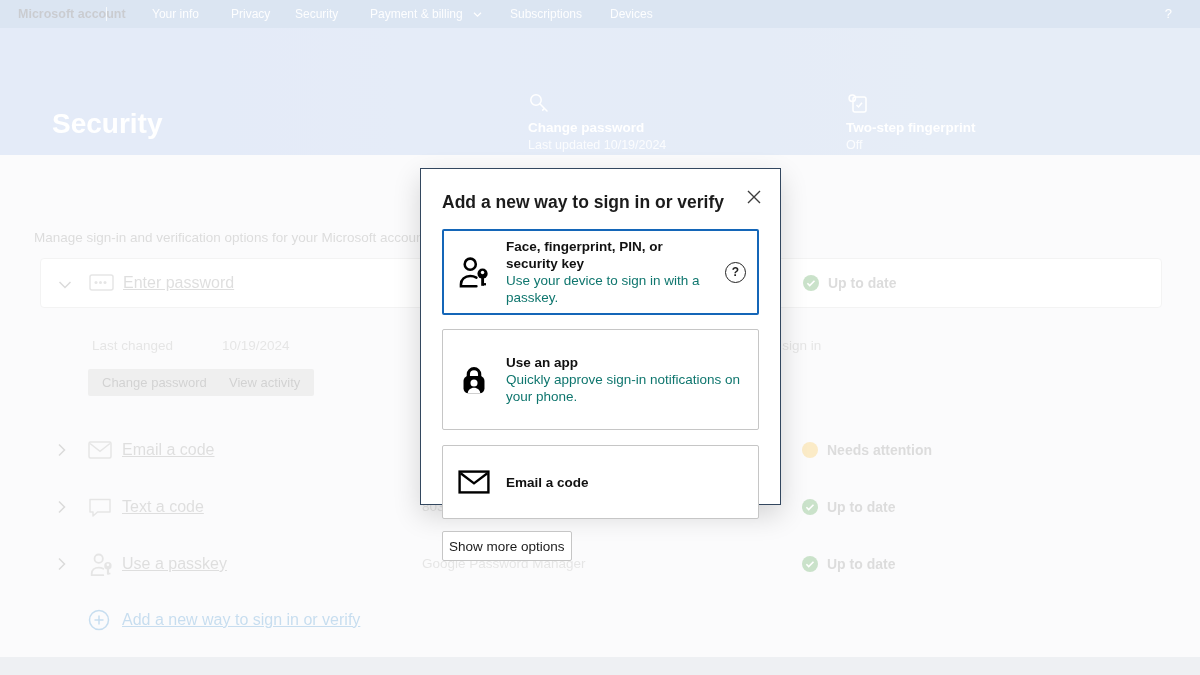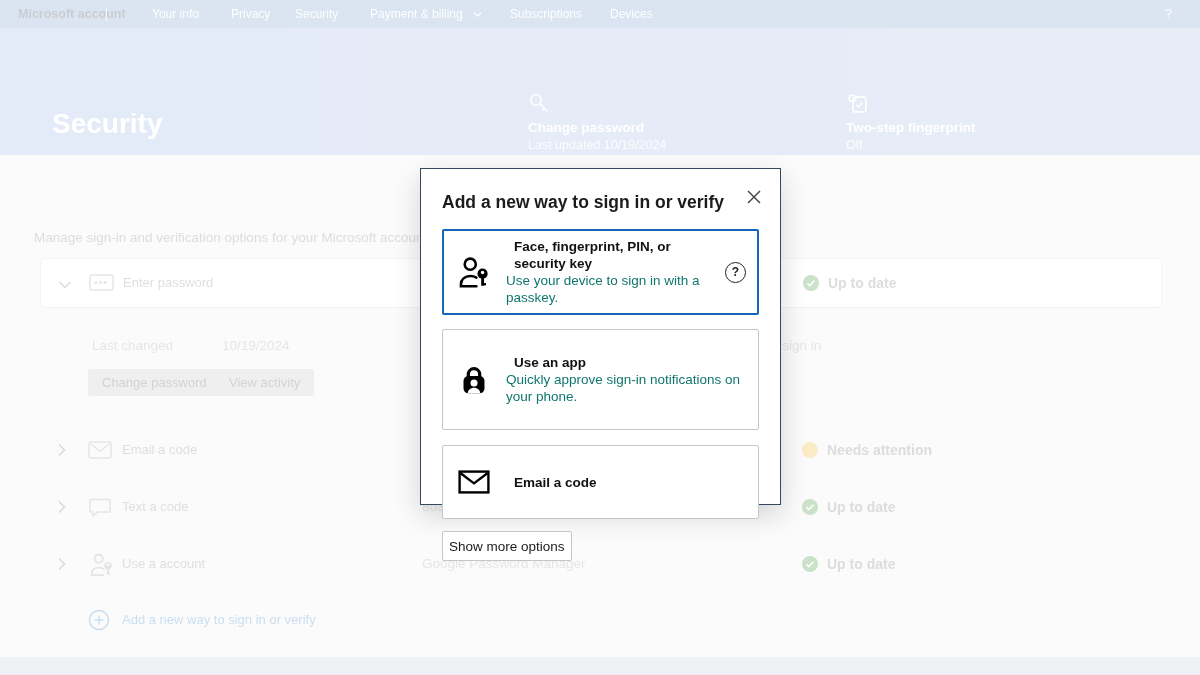--- a/index.html
+++ b/index.html
@@ -24,21 +24,21 @@
   .hc-action{font-size:12.5px;font-weight:700;margin-top:4px;cursor:pointer;}
 
   .main{position:absolute;top:155px;left:0;right:0;bottom:18px;background:#ececf0;}
   .main-heading{position:absolute;left:34px;top:43px;font-size:17px;font-weight:700;color:#222;}
   .main-sub{position:absolute;left:34px;top:75px;font-size:13.5px;color:#5f5f5f;}
 
   .pw-card{position:absolute;left:40px;right:38px;top:103px;height:48px;background:#fff;
            border:1px solid #c8c8c8;border-radius:4px;}
   .row-chevron{position:absolute;left:17px;top:17px;color:#5a5a5a;cursor:pointer;}
   .row-icon{position:absolute;left:48px;top:15px;color:#8a8a8a;}
-  .row-label{position:absolute;left:82px;top:0;line-height:48px;font-size:13px;color:#6b6b6b;}
+  .row-label{position:absolute;left:82px;top:0;line-height:48px;font-size:16px;color:#6b6b6b;text-decoration:underline;}
   .row-value{position:absolute;left:382px;top:0;line-height:48px;font-size:13.5px;color:#8a8a8a;}
   .status-icon{position:absolute;left:762px;top:16px;}
   .status-text{position:absolute;left:787px;top:0;line-height:48px;font-size:14px;font-weight:700;color:#5f5f5f;}
 
   .pw-expand-label{position:absolute;font-size:13.5px;color:#8a8a8a;top:183px;}
   .pw-btn{position:absolute;top:214px;height:27px;line-height:27px;padding:0 14px;background:#b8b8b8;
           font-size:13px;color:#333;cursor:pointer;border-radius:2px;}
 
   .acct-row{position:absolute;left:40px;right:38px;height:44px;}
   .acct-row .row-chevron{top:15px;}
@@ -65,21 +65,21 @@
   .modal-close{position:absolute;top:18px;right:16px;width:20px;height:20px;cursor:pointer;color:#3d3d3d;
                display:flex;align-items:center;justify-content:center;}
   .opt{display:flex;align-items:center;gap:13px;border:1px solid #c6c6c6;border-radius:2px;
        padding:24px 12px;box-sizing:border-box;min-height:63px;cursor:pointer;background:#fff;}
   .opt.selected{border:2px solid #1466b8;padding:7px 11px;}
   .opt1{margin-top:16px;}
   .opt2{margin-top:14px;}
   .opt3{margin-top:15px;min-height:50px;}
   .opt-icon{width:38px;flex-shrink:0;display:flex;justify-content:center;align-items:center;}
   .opt-text{flex:1;min-width:0;}
-  .opt-title{font-size:13.5px;font-weight:700;color:#111;line-height:17px;margin-left:8px;}
+  .opt-title{font-size:13.5px;font-weight:700;color:#111;line-height:17px;}
   .opt-desc{font-size:13.5px;color:#0f766e;line-height:17px;}
   .opt-help{width:19px;height:19px;border:1.6px solid #222;border-radius:50%;flex-shrink:0;
             font-size:12px;font-weight:700;color:#222;display:flex;align-items:center;justify-content:center;}
   .show-more{margin-top:12px;height:30px;border:1px solid #c6c6c6;background:#fff;border-radius:2px;
              font-size:13.5px;color:#1b1b1b;display:flex;align-items:center;justify-content:center;
              cursor:pointer;font-family:"Liberation Sans",sans-serif;}
 </style>
 </head>
 <body>
 
@@ -220,21 +220,21 @@
         <span class="row-icon" style="top:9px">
           <svg width="27" height="27" viewBox="0 0 24 24">
               <circle cx="9.5" cy="6.8" r="3.7" fill="none" stroke="currentColor" stroke-width="1.6"></circle>
               <path d="M13.6 15.8c-1.2-.7-2.6-1.1-4.1-1.1-3.7 0-6.2 2.3-6.2 5.4v1.4h10.3" fill="none" stroke="currentColor" stroke-width="1.6" stroke-linecap="round"></path>
               <circle cx="17.7" cy="13.1" r="3.3" fill="currentColor"></circle>
               <circle cx="17.7" cy="12.3" r="1.15" fill="#ececf0"></circle>
               <rect x="16.8" y="15.7" width="1.9" height="5.3" fill="currentColor"></rect>
               <rect x="18.2" y="19.3" width="1.7" height="1.5" fill="currentColor"></rect>
             </svg>
         </span>
-        <span class="row-label">Use a account</span>
+        <span class="row-label">Use a passkey</span>
         <span class="row-value">Google Password Manager</span>
         <span class="status-icon st-ok">
           <svg width="16" height="16" viewBox="0 0 16 16">
               <circle cx="8" cy="8" r="8" fill="currentColor"></circle>
               <path d="M4.4 8.3l2.3 2.3 4.8-4.9" fill="none" stroke="#fff" stroke-width="1.6"></path>
             </svg>
         </span>
         <span class="status-text">Up to date</span>
       </div>
 

